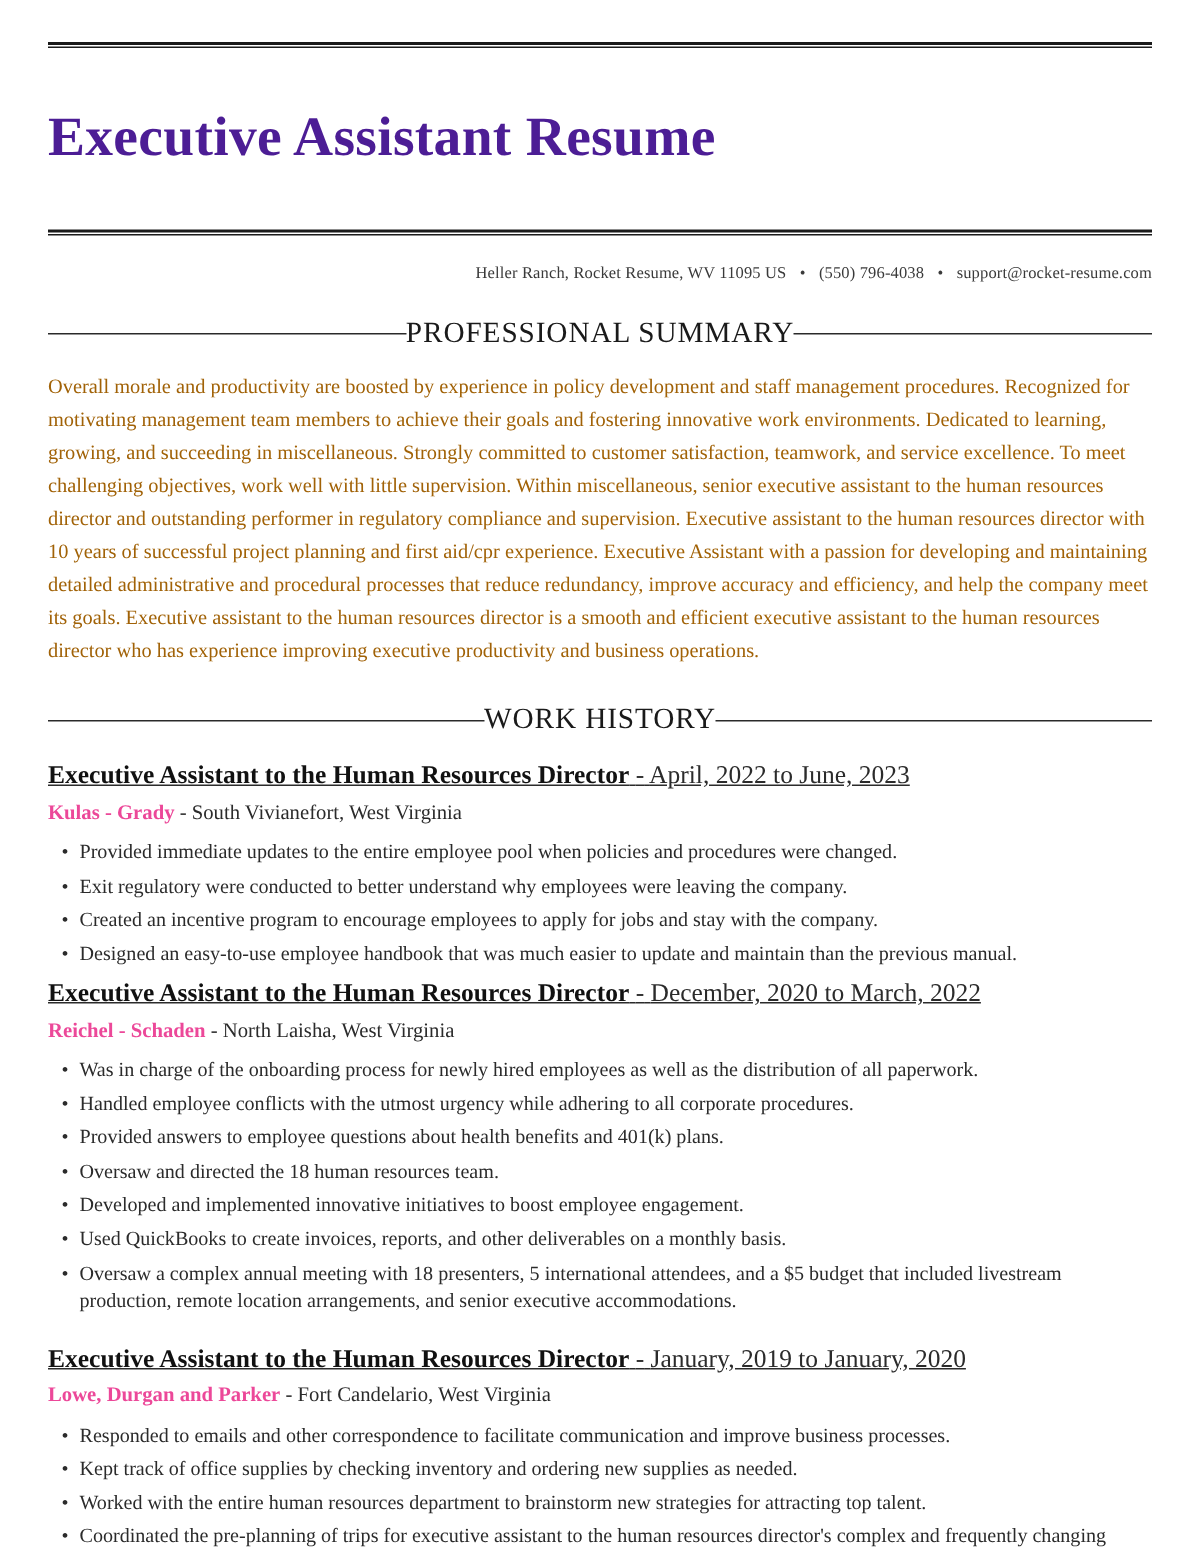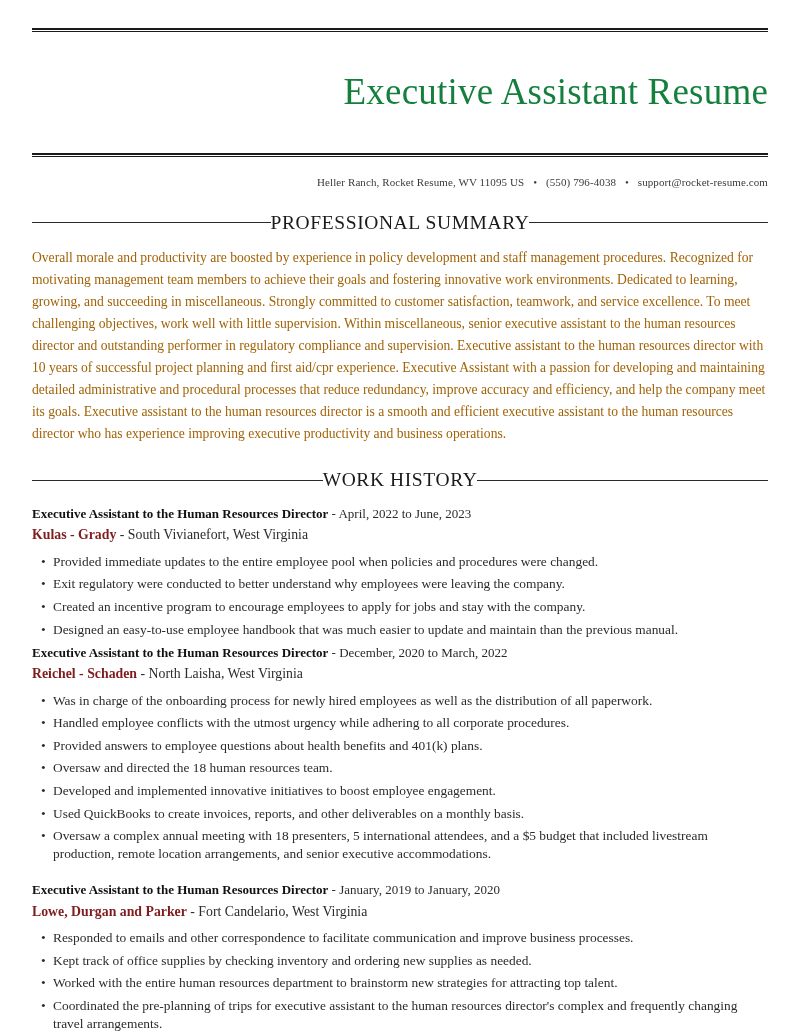--- a/index.html
+++ b/index.html
@@ -21,27 +21,27 @@
   
   .header-rule {
     border-top: 2.5px solid #1a1a1a;
     border-bottom: 1px solid #1a1a1a;
     height: 4px;
   }
   .header-rule.top { margin-top: 28px; }
   .header-rule.bottom { margin-top: 0; }
 
   .resume-title {
-    text-align: right;
+    text-align: left;
     font-size: 37px;
-    font-weight: 400;
+    font-weight: 700;
     letter-spacing: 0.2px;
     line-height: 1;
     padding: 16px 0 18px 0;
-    color: #15803d;
+    color: #4c1d95;
   }
 
   .contact-line {
     text-align: right;
     font-size: 11px;
     color: #3a3a3a;
     padding-top: 19px;
     letter-spacing: 0.1px;
   }
   .contact-sep {
@@ -75,36 +75,37 @@
     line-height: 1.62;
     color: #a16207;
     text-align: left;
   }
 
   
   .job { margin-bottom: 2px; }
   .job + .job { margin-top: 17px; }
 
   .job-title-row {
-    font-size: 13px;
+    font-size: 17px;
     line-height: 1.55;
     color: #2b2b2b;
+    text-decoration: underline;
   }
   .job-title-row .role {
     font-weight: bold;
     color: #111111;
   }
   .job-company-row {
     font-size: 13.8px;
     line-height: 1.55;
     color: #2b2b2b;
   }
   .job-company-row .company {
     font-weight: bold;
-    color: #7f1d1d;
+    color: #ec4899;
   }
   .dash { color: #2b2b2b; }
 
   ul.bullets {
     list-style: none;
     margin: 7px 0 0 0;
     padding: 0;
   }
   ul.bullets li {
     position: relative;

